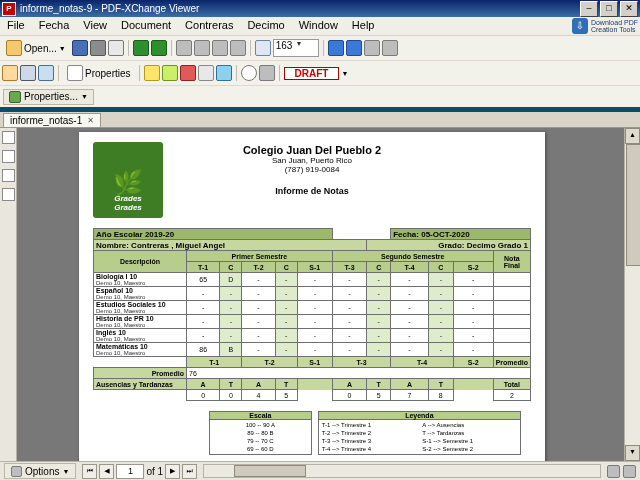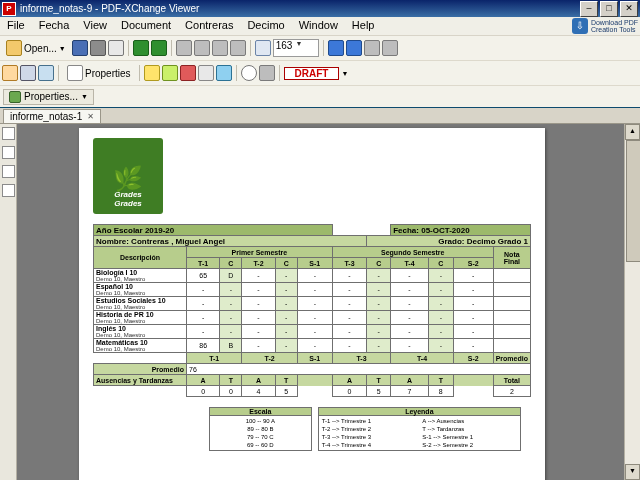--- a/index.html
+++ b/index.html
@@ -54,21 +54,21 @@
   .ico.blue{background:#3c78d8;border:1px solid #1f4a8c;}
   .ico.grey{background:#bdbdbd;border:1px solid #7a7a7a;}
   .combo{display:flex;align-items:flex-start;border:1px solid #9a9a9a;background:#fff;height:16px;font-size:10px;padding:0 2px;}
   .combo .caret{margin-left:3px;font-size:7px;color:#333;}
   .draft{border:1px solid #a00;color:#c00;font-weight:bold;font-size:10px;padding:0 10px;background:#fff;}
 
   .dlbadge{position:absolute;right:2px;top:18px;display:flex;align-items:center;gap:3px;font-size:7px;color:#1a3a6b;}
   .dlbadge .b{width:16px;height:16px;background:#2f6fb5;border-radius:3px;color:#fff;text-align:center;line-height:16px;font-size:10px;}
 
   
-  .propsbar{background:#f3f2ea;display:flex;align-items:center;gap:4px;padding:1px 3px;height:19px;border-bottom:1px solid #0c4a6e;}
+  .propsbar{background:#f3f2ea;display:flex;align-items:center;gap:4px;padding:1px 3px;height:19px;border-bottom:5px solid #0c4a6e;}
   .props-btn{display:flex;align-items:center;gap:3px;border:1px solid #b9b5a8;background:#eceadf;padding:1px 5px;font-size:10px;}
   .tabrow{background:#d8d4c8;display:flex;align-items:flex-end;height:15px;padding-left:3px;border-bottom:1px solid #9a9689;}
   .doctab{background:#f7f7f2;border:1px solid #9a9689;border-bottom:none;font-size:10px;padding:1px 6px 1px 6px;display:flex;align-items:center;gap:5px;}
   .doctab .x{font-size:8px;color:#555;}
 
   
   .mainrow{flex:1;display:flex;min-height:0;background:#7b7b7b;}
   .leftrail{width:16px;background:#e9e7dd;border-right:1px solid #b5b1a4;display:flex;flex-direction:column;align-items:center;padding-top:3px;gap:6px;}
   .railicon{width:11px;height:11px;border:1px solid #8a8a8a;background:#fff;}
   .viewport{flex:1;position:relative;overflow:hidden;background:#787878;}
@@ -231,20 +231,26 @@
     <div class="viewport">
       <div class="page">
         <div class="pagepad">
 
           <div class="hdr">
             <div class="logo">
               <div class="leaf">🌿</div>
               <div class="lt">Grades</div>
               <div class="lt">Grades</div>
             </div>
+            <div class="hdrtext">
+              <div class="h1">Colegio Juan Del Pueblo 2</div>
+              <div class="h2">San Juan, Puerto Rico</div>
+              <div class="h2">(787) 919-0084</div>
+              <div class="h3">Informe de Notas</div>
+            </div>
             <div style="width:70px"></div>
           </div>
 
           <table class="grades">
             <tbody>
                 <tr>
               <td class="band" colspan="6">Año Escolar 2019-20</td>
               <td colspan="2" style="border:none"></td>
               <td class="band" colspan="5">Fecha: 05-OCT-2020</td>
             </tr>
@@ -457,14 +463,36 @@
     </div>
 
     <div class="vscroll">
       <div class="up">▲</div>
       <div class="thumb"></div>
       <div class="down">▼</div>
     </div>
   </div>
 
 
+  <div class="bottombar">
+    <div class="optbtn">
+      <span class="ico grey" style="width:9px;height:9px"></span>
+      <span>Options</span>
+      <span style="font-size:7px">▼</span>
+    </div>
+    <div class="pagenav">
+      <div class="navb">⏮</div>
+      <div class="navb">◀</div>
+      <div class="pagein">1</div>
+      <span>of 1</span>
+      <div class="navb">▶</div>
+      <div class="navb">⏭</div>
+    </div>
+    <div class="hscroll">
+      <div class="hthumb"></div>
+    </div>
+    <div class="rightico">
+      <span class="ico grey" style="width:11px;height:11px"></span>
+      <span class="ico grey" style="width:11px;height:11px"></span>
+    </div>
+  </div>
 
 </div>
 
 </body></html>

